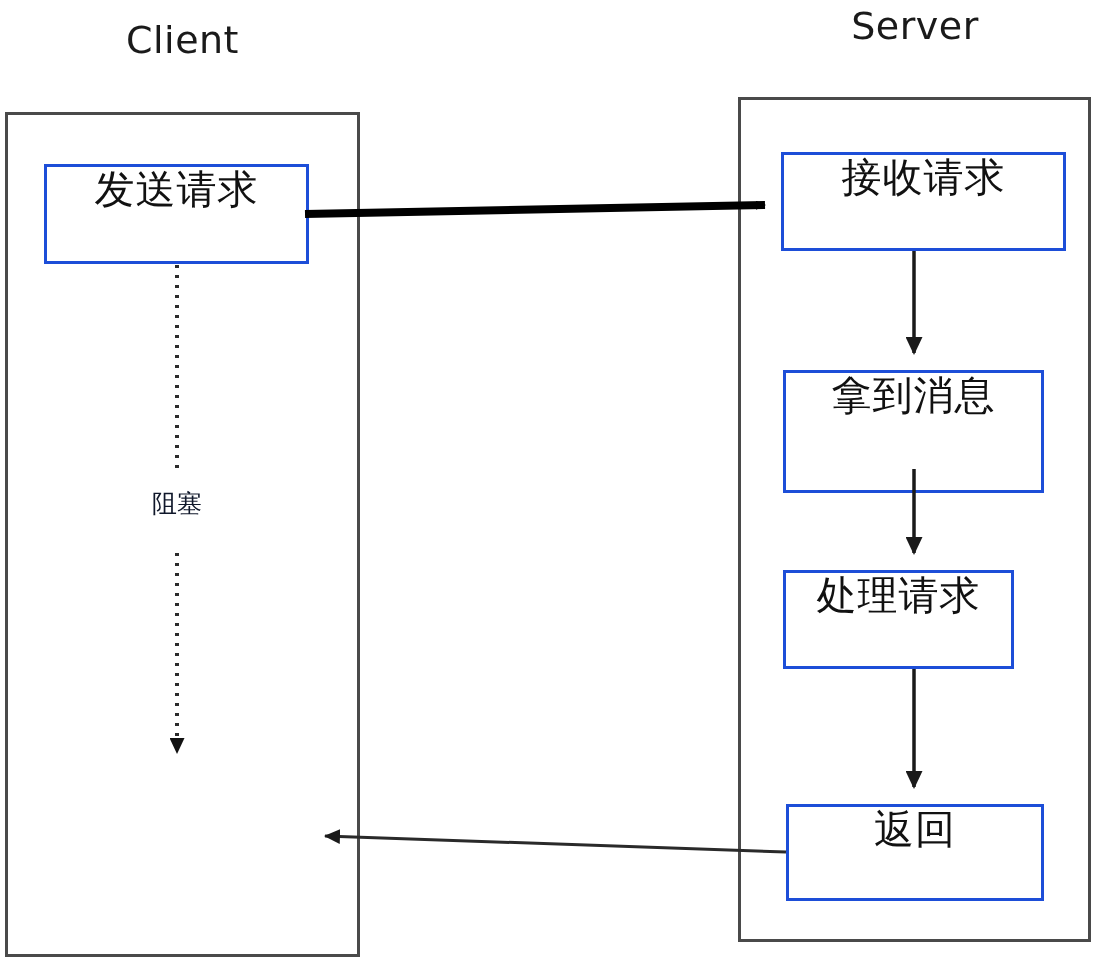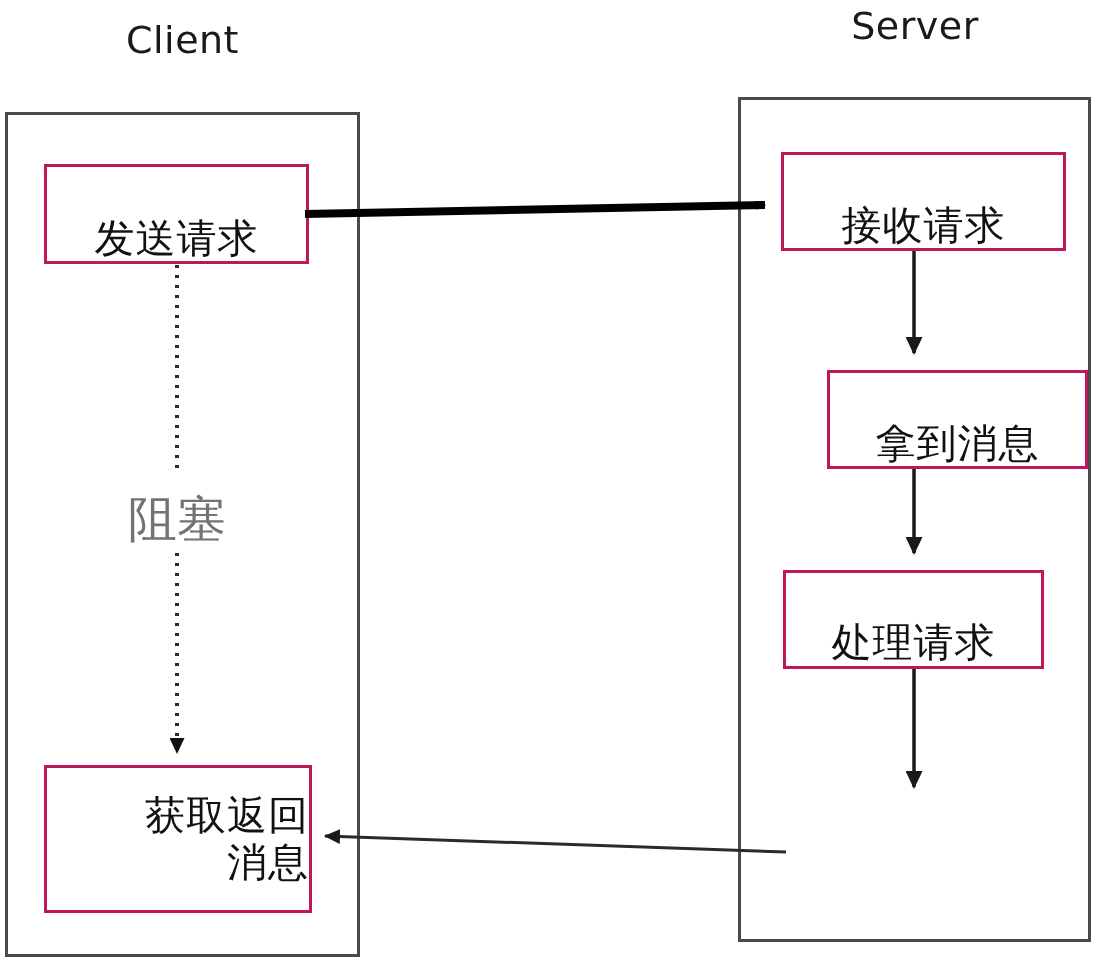--- a/index.html
+++ b/index.html
@@ -27,41 +27,41 @@
     font-family: "DejaVu Sans", "Liberation Sans", sans-serif;
   }
   .lane-box {
     position: absolute;
     border: 3px solid #4a4a4a;
     background: transparent;
     box-sizing: border-box;
   }
   .node {
     position: absolute;
-    border: 3px solid #be185d;
+    border: 3px solid #1d4ed8;
     background: #ffffff;
     box-sizing: border-box;
     display: flex;
-    align-items: flex-end;
+    align-items: flex-start;
     justify-content: center;
     text-align: center;
     font-size: 40px;
     line-height: 1.12;
     color: #111111;
     font-family: "DejaVu Sans", "Liberation Sans", sans-serif;
     letter-spacing: 1px;
   }
   .node.two-line {
     font-size: 40px;
     line-height: 1.18;
   }
   .blocking-label {
     position: absolute;
-    font-size: 49px;
-    color: #737373;
+    font-size: 25px;
+    color: #0f172a;
     white-space: nowrap;
     text-align: center;
     font-family: "DejaVu Sans", "Liberation Sans", sans-serif;
   }
   svg.overlay {
     position: absolute;
     left: 0;
     top: 0;
     width: 1098px;
     height: 961px;
@@ -78,39 +78,38 @@
   <div class="lane-title" style="left:740px; top:4px; width:350px;">Server</div>
 
   <div class="lane-box" style="left:5px; top:112px; width:355px; height:845px;"></div>
 
   <div class="lane-box" style="left:738px; top:97px; width:353px; height:845px;"></div>
 
   <div class="node" style="left:44px; top:164px; width:265px; height:100px;">
     <span>发送请求</span>
   </div>
 
-  <div class="node two-line" style="left:44px; top:765px; width:268px; height:148px; flex-direction:column;">
-    <span>获取返回</span>
-    <span>消息</span>
-  </div>
 
   <div class="blocking-label" style="left:57px; top:487px; width:240px;">阻塞</div>
 
   <div class="node" style="left:781px; top:152px; width:285px; height:99px;">
     <span>接收请求</span>
   </div>
 
-  <div class="node" style="left:827px; top:370px; width:261px; height:99px;">
+  <div class="node" style="left:783px; top:370px; width:261px; height:123px;">
     <span>拿到消息</span>
   </div>
 
-  <div class="node" style="left:783px; top:570px; width:261px; height:99px;font-family:Liberation Serif, serif;">
+  <div class="node" style="left:783px; top:570px; width:231px; height:99px;">
     <span>处理请求</span>
   </div>
 
+  <div class="node" style="left:786px; top:804px; width:258px; height:97px;">
+    <span>返回</span>
+  </div>
 
   <svg class="overlay" viewBox="0 0 1098 961">
     <defs>
       <marker id="arrow-thick" markerWidth="10" markerHeight="9" refX="9" refY="4.5" orient="auto" markerUnits="userSpaceOnUse">
         <path d="M0,0 L10,4.5 L0,9 Z" fill="#000000"></path>
       </marker>
       <marker id="arrow-thin" markerWidth="16" markerHeight="15" refX="15" refY="7.5" orient="auto" markerUnits="userSpaceOnUse">
         <path d="M0,0 L16,7.5 L0,15 Z" fill="#1a1a1a"></path>
       </marker>
       <marker id="arrow-thin-down" markerWidth="18" markerHeight="17" refX="16" refY="8.5" orient="auto" markerUnits="userSpaceOnUse">

